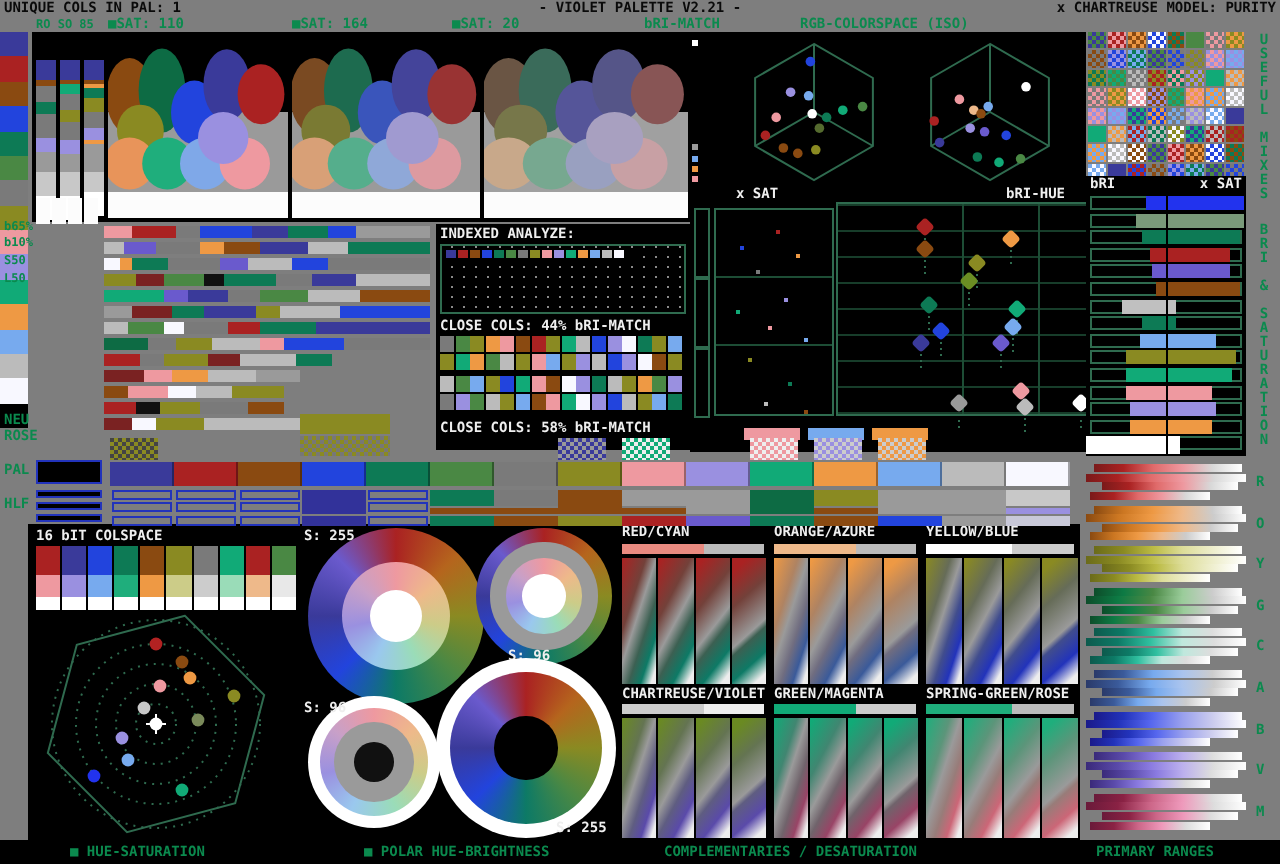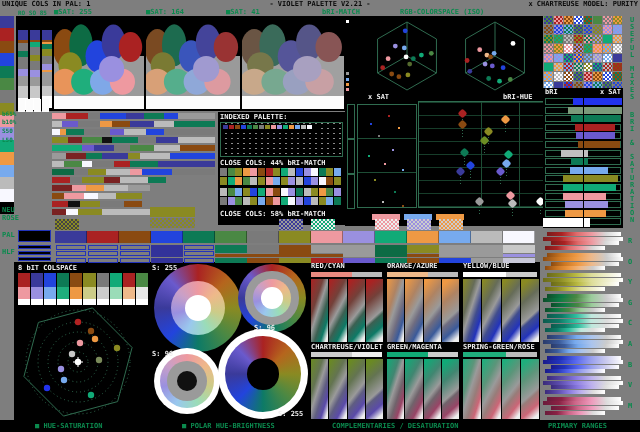--- a/index.html
+++ b/index.html
@@ -17,23 +17,23 @@
 </head>
 <body>
 
 <div id="app">
 
   <span class="t blk abs" style="left:2px;top:0">UNIQUE COLS IN PAL: 1</span>
   <span class="t blk abs" style="left:50%;top:0;transform:translateX(-50%)">- VIOLET PALETTE V2.21 -</span>
   <span class="t blk abs" style="right:2px;top:0">x CHARTREUSE MODEL: PURITY</span>
 
   <span class="t6 green abs" style="left:18px;top:9px">RO SO 85</span>
-  <span class="t green abs" style="left:54px;top:8px">■SAT: 255</span>
+  <span class="t green abs" style="left:54px;top:8px">■SAT: 110</span>
   <span class="t green abs" style="left:146px;top:8px">■SAT: 164</span>
-  <span class="t green abs" style="left:226px;top:8px">■SAT: 41</span>
+  <span class="t green abs" style="left:226px;top:8px">■SAT: 20</span>
   <span class="t green abs" style="left:322px;top:8px">bRI-MATCH</span>
   <span class="t green abs" style="left:400px;top:8px">RGB-COLORSPACE (ISO)</span>
 
   <div id="pal-strip" class="abs flexcol" style="left:0;top:16px;width:14px;height:198px">
       <div style="flex: 1 1 0%; background: rgb(58, 58, 154);"></div>
       <div style="flex: 1 1 0%; background: rgb(170, 34, 34);"></div>
       <div style="flex: 1 1 0%; background: rgb(138, 74, 17);"></div>
       <div style="flex: 1 1 0%; background: rgb(34, 68, 221);"></div>
       <div style="flex: 1 1 0%; background: rgb(13, 122, 85);"></div>
       <div style="flex: 1 1 0%; background: rgb(74, 136, 68);"></div>
@@ -261,21 +261,21 @@
         <div style="width: 53px; background: rgb(187, 187, 187);"></div>
       </div>
     </div>
 
   <span class="t green abs" style="left:2px;top:206px">NEU</span>
   <span class="t green abs" style="left:2px;top:214px">ROSE</span>
   <span class="t green abs" style="left:2px;top:231px">PAL</span>
   <span class="t green abs" style="left:2px;top:248px">HLF</span>
 
   <div id="indexed" class="panel" style="left:218px;top:112px;width:127px;height:113px">
-    <span class="t white abs" style="left:2px;top:1px">INDEXED PALETTE:</span>
+    <span class="t white abs" style="left:2px;top:1px">INDEXED ANALYZE:</span>
     <div id="idx-box" class="abs" style="left:2px;top:10px;width:121px;height:33px;border:1px solid #2f6b4f;background-image:radial-gradient(#8a8a8a 0.6px, transparent 0.7px);background-size:6px 5px;background-position:2px 8px">
         <div style="position: absolute; left: 2px; top: 2px; width: 5px; height: 4px; background: rgb(58, 58, 154);"></div>
         <div style="position: absolute; left: 8px; top: 2px; width: 5px; height: 4px; background: rgb(170, 34, 34);"></div>
         <div style="position: absolute; left: 14px; top: 2px; width: 5px; height: 4px; background: rgb(138, 74, 17);"></div>
         <div style="position: absolute; left: 20px; top: 2px; width: 5px; height: 4px; background: rgb(34, 68, 221);"></div>
         <div style="position: absolute; left: 26px; top: 2px; width: 5px; height: 4px; background: rgb(13, 122, 85);"></div>
         <div style="position: absolute; left: 32px; top: 2px; width: 5px; height: 4px; background: rgb(74, 136, 68);"></div>
         <div style="position: absolute; left: 38px; top: 2px; width: 5px; height: 4px; background: rgb(122, 122, 122);"></div>
         <div style="position: absolute; left: 44px; top: 2px; width: 5px; height: 4px; background: rgb(138, 138, 34);"></div>
         <div style="position: absolute; left: 50px; top: 2px; width: 5px; height: 4px; background: rgb(238, 153, 160);"></div>
@@ -664,21 +664,21 @@
       <div style="position: absolute; left: 0px; top: 46.2px; width: 10px; height: 8px; color: rgb(11, 138, 78); font-size: 7px; line-height: 8px;">Y</div>
       <div style="position: absolute; left: 0px; top: 66.8px; width: 10px; height: 8px; color: rgb(11, 138, 78); font-size: 7px; line-height: 8px;">G</div>
       <div style="position: absolute; left: 0px; top: 87.4px; width: 10px; height: 8px; color: rgb(11, 138, 78); font-size: 7px; line-height: 8px;">C</div>
       <div style="position: absolute; left: 0px; top: 108px; width: 10px; height: 8px; color: rgb(11, 138, 78); font-size: 7px; line-height: 8px;">A</div>
       <div style="position: absolute; left: 0px; top: 128.6px; width: 10px; height: 8px; color: rgb(11, 138, 78); font-size: 7px; line-height: 8px;">B</div>
       <div style="position: absolute; left: 0px; top: 149.2px; width: 10px; height: 8px; color: rgb(11, 138, 78); font-size: 7px; line-height: 8px;">V</div>
       <div style="position: absolute; left: 0px; top: 169.8px; width: 10px; height: 8px; color: rgb(11, 138, 78); font-size: 7px; line-height: 8px;">M</div>
     </div>
 
   <div id="polar-hs" class="panel" style="left:14px;top:262px;width:136px;height:158px">
-    <span class="t white abs" style="left:4px;top:2px">8 bIT COLSPACE</span>
+    <span class="t white abs" style="left:4px;top:2px">16 bIT COLSPACE</span>
     <div id="hs-grad" class="abs" style="left:4px;top:11px;width:130px;height:32px;display:flex;gap:1px">
         <div style="flex: 1 1 0%; background: linear-gradient(rgb(170, 34, 34) 0px, rgb(170, 34, 34) 45%, rgb(238, 153, 160) 45%, rgb(238, 153, 160) 80%, rgb(255, 255, 255) 80%);"></div>
         <div style="flex: 1 1 0%; background: linear-gradient(rgb(58, 58, 154) 0px, rgb(58, 58, 154) 45%, rgb(154, 144, 224) 45%, rgb(154, 144, 224) 80%, rgb(255, 255, 255) 80%);"></div>
         <div style="flex: 1 1 0%; background: linear-gradient(rgb(34, 68, 221) 0px, rgb(34, 68, 221) 45%, rgb(119, 170, 238) 45%, rgb(119, 170, 238) 80%, rgb(255, 255, 255) 80%);"></div>
         <div style="flex: 1 1 0%; background: linear-gradient(rgb(13, 122, 85) 0px, rgb(13, 122, 85) 45%, rgb(31, 174, 124) 45%, rgb(31, 174, 124) 80%, rgb(255, 255, 255) 80%);"></div>
         <div style="flex: 1 1 0%; background: linear-gradient(rgb(138, 74, 17) 0px, rgb(138, 74, 17) 45%, rgb(238, 153, 68) 45%, rgb(238, 153, 68) 80%, rgb(255, 255, 255) 80%);"></div>
         <div style="flex: 1 1 0%; background: linear-gradient(rgb(138, 138, 34) 0px, rgb(138, 138, 34) 45%, rgb(204, 204, 136) 45%, rgb(204, 204, 136) 80%, rgb(255, 255, 255) 80%);"></div>
         <div style="flex: 1 1 0%; background: linear-gradient(rgb(122, 122, 122) 0px, rgb(122, 122, 122) 45%, rgb(204, 204, 204) 45%, rgb(204, 204, 204) 80%, rgb(255, 255, 255) 80%);"></div>
         <div style="flex: 1 1 0%; background: linear-gradient(rgb(17, 170, 119) 0px, rgb(17, 170, 119) 45%, rgb(154, 220, 184) 45%, rgb(154, 220, 184) 80%, rgb(255, 255, 255) 80%);"></div>
         <div style="flex: 1 1 0%; background: linear-gradient(rgb(170, 34, 34) 0px, rgb(170, 34, 34) 45%, rgb(238, 185, 138) 45%, rgb(238, 185, 138) 80%, rgb(255, 255, 255) 80%);"></div>

